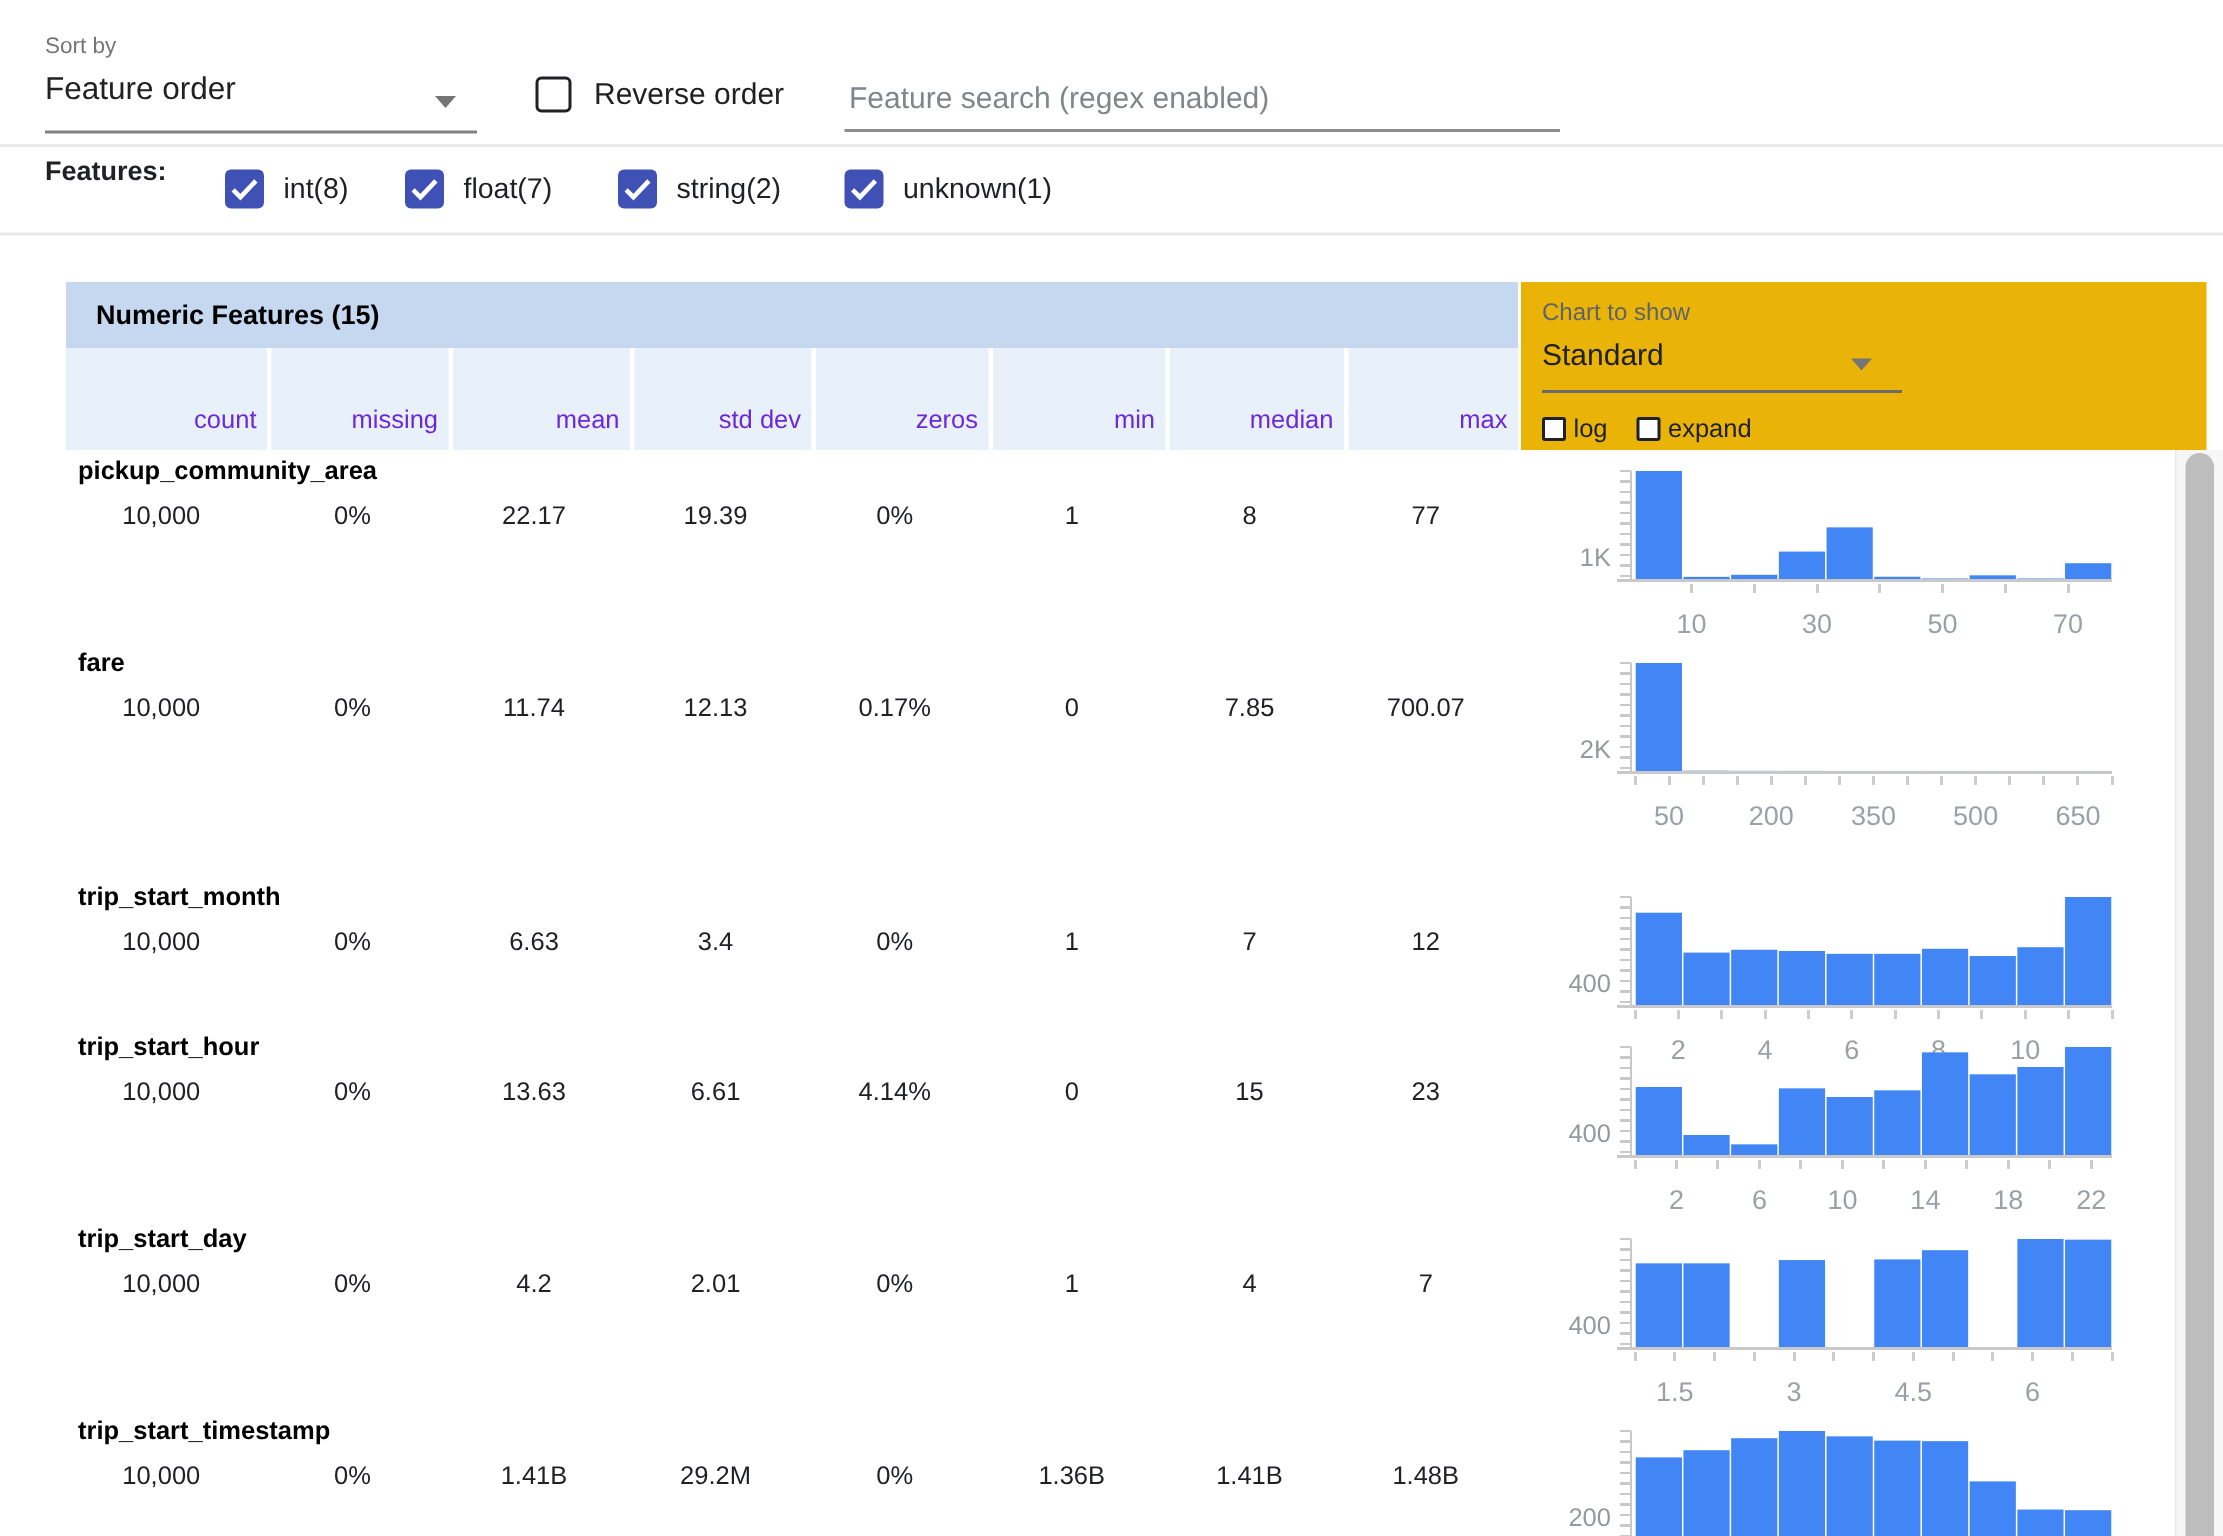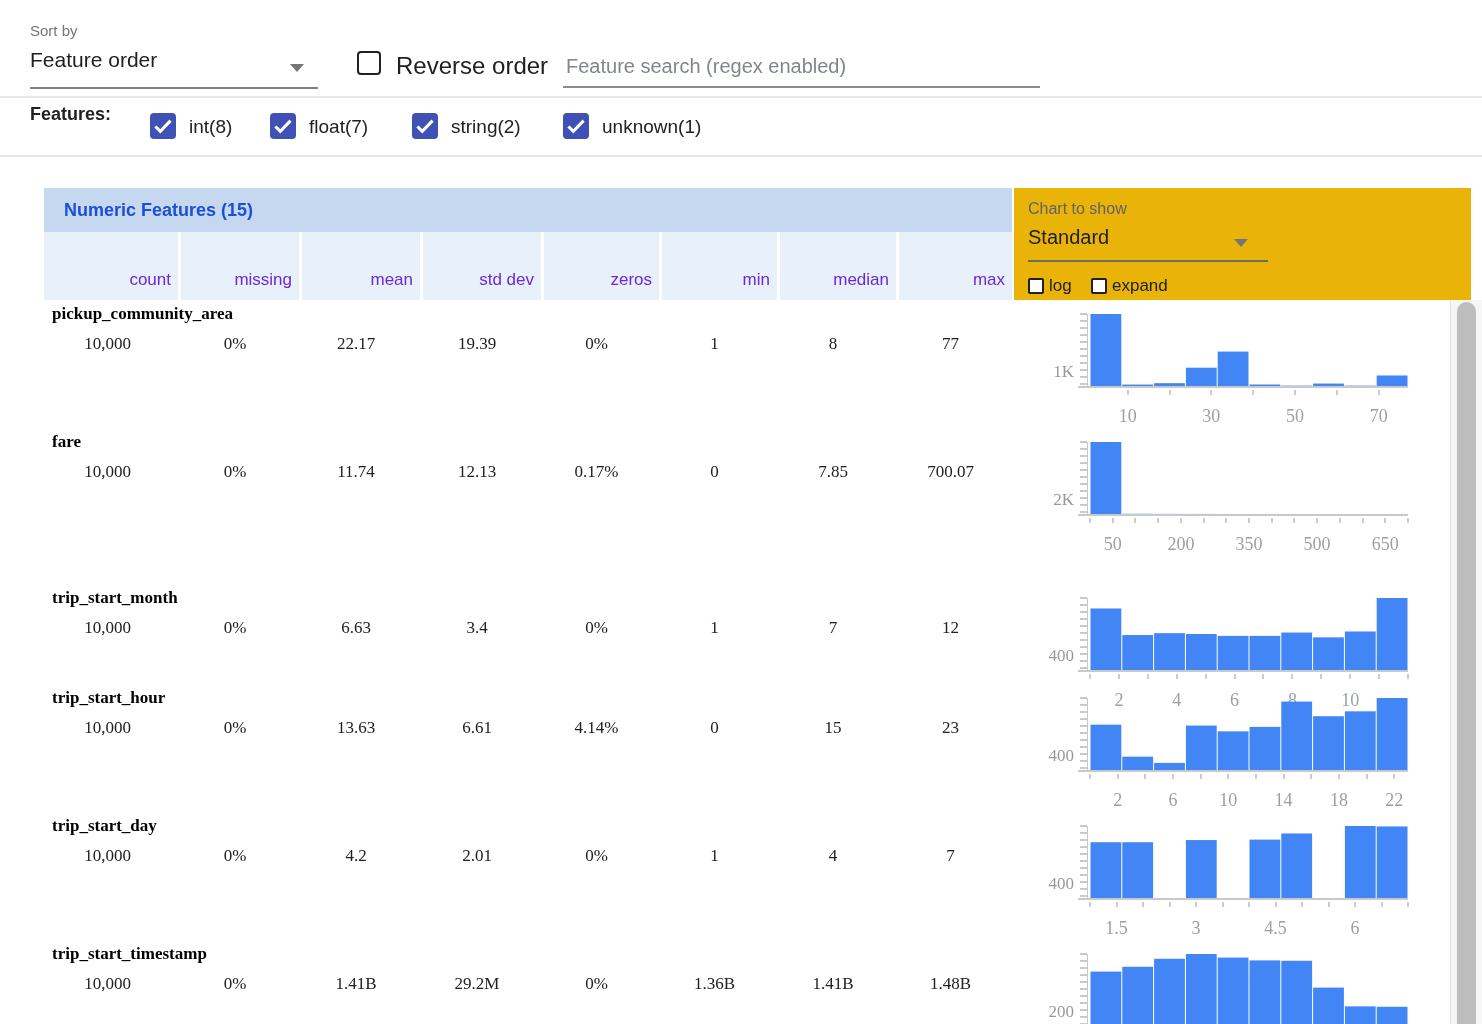--- a/index.html
+++ b/index.html
@@ -13,49 +13,49 @@
 
   
   .small-label { font-size:15px; color:#757575; }
   .dd-field { border-bottom:2px solid #818181; }
   .dd-value { font-size:21px; color:#212121; }
   .caret { width:0; height:0; border-left:7px solid transparent; border-right:7px solid transparent; border-top:8px solid #757575; }
   .cb-empty { background:#fff; border:2.5px solid #202124; border-radius:4px; }
   .cb-empty-sm { background:#fff; border:2px solid #202124; border-radius:2px; }
   .cb-checked { background:#3f51b5; border-radius:4px; }
   .cb-checked svg { display:block; width:100%; height:100%; }
-  .tb-label { font-size:24px; color:#212121; }
+  .tb-label { font-size:20px; color:#212121; }
   #search-input {
     position:absolute; left:563px; top:48px; width:477px; height:40px;
     border:none; border-bottom:2px solid #8d8d8d; outline:none;
     font-family:inherit; font-size:20px; color:#212121; padding:0 0 2px 3px; background:transparent;
   }
   #search-input::placeholder { color:#80868b; opacity:1; }
   .divider { left:0; width:1482px; height:2px; background:#e8e8e8; }
   .feat-label { font-size:18px; color:#202124; font-weight:bold; }
   .cbx-label { font-size:19px; color:#202124; }
 
   
   #table-title { left:44px; top:188px; width:968px; height:44px; background:#c5d8f0;
-    font-size:18px; font-weight:bold; color:#1d4ed8; line-height:44px; padding-left:20px; }
+    font-size:18px; font-weight:bold; color:#000000; line-height:44px; padding-left:20px; }
   #chart-panel { left:1014px; top:188px; width:457px; height:112px; background:#eab308; }
   #col-header { left:44px; top:232px; width:968px; height:68px; background:#e8f0fa;
     display:grid; grid-template-columns:134px 121px 121px 121px 118px 118px 119px 116px; }
   .hcell { display:flex; align-items:flex-end; justify-content:flex-end;
     padding:0 7px 10px 0; font-size:17px; color:#6d28d9; border-left:3px solid #ffffff; }
   .hcell:first-child { border-left:none; }
 
   
   .panel-label { font-size:16px; color:#5f6368; }
   .panel-value { font-size:20px; color:#202124; }
   .panel-underline { border-bottom:2px solid #6b6b6b; }
   .panel-cb-label { font-size:17px; color:#202124; }
 
   
-  .frow { position:absolute; left:0; width:1408px; height:128px;font-family:Liberation Serif, serif; }
+  .frow { position:absolute; left:0; width:1408px; height:128px; }
   .fname { position:absolute; left:52px; top:4px; font-size:17px; font-weight:bold; color:#000; }
   .vgrid { position:absolute; left:44px; top:34px; width:968px;
     display:grid; grid-template-columns:134px 121px 121px 121px 118px 118px 119px 116px; }
   .vcell { text-align:center; padding-right:7px; font-size:17px; color:#202124; }
   .hist { position:absolute; left:1030px; top:12px; }
 
   
   #scroll-track { left:1450px; top:300px; width:32px; height:724px; background:#f6f6f6; border-left:1px solid #e7e7e7; }
   #scroll-thumb { position:absolute; left:6px; top:2px; width:19px; height:900px; background:#bdbdbd; border-radius:10px; }
 </style>

